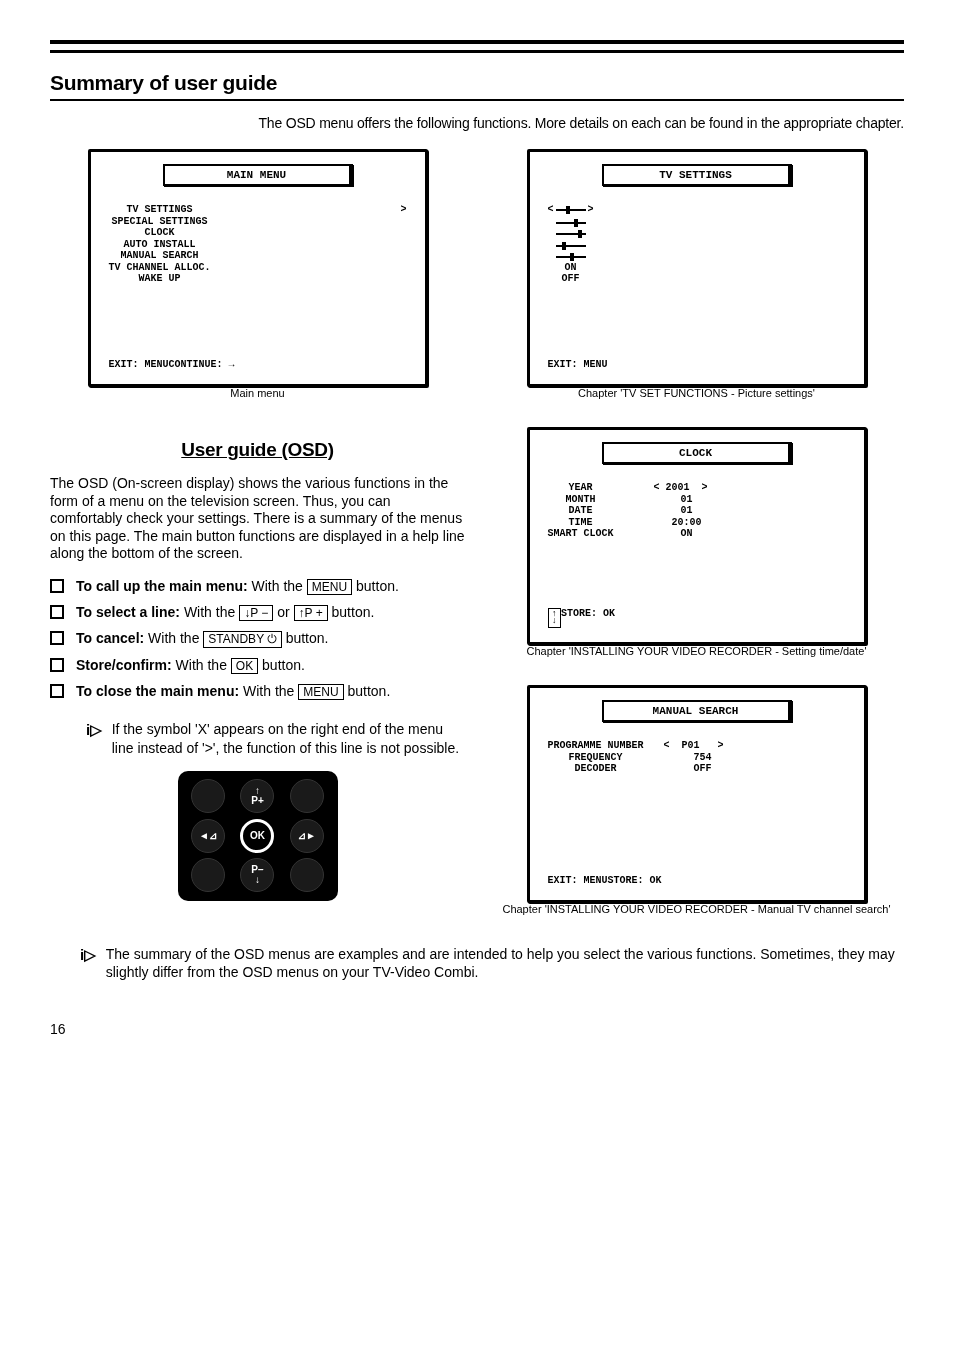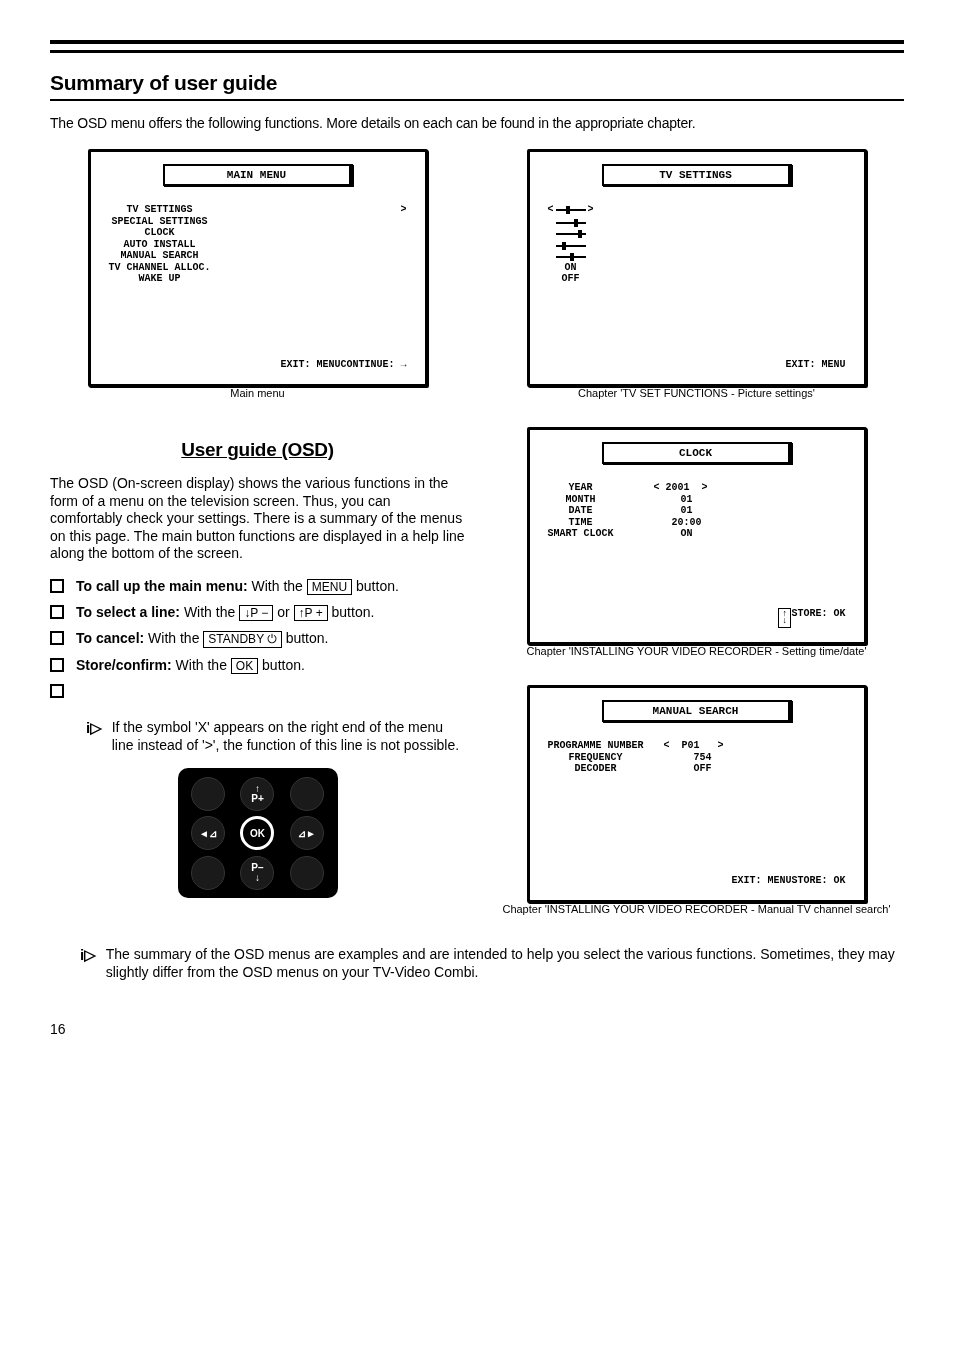--- a/index.html
+++ b/index.html
@@ -3,31 +3,31 @@
 <meta charset="utf-8">
 <style>
   * { box-sizing: border-box; }
   body { margin: 0; padding: 40px 50px; font-family: Arial, Helvetica, sans-serif; color: #000; background: #fff; }
   .page { width: 854px; margin: 0 auto; }
   .top-rules { border-top: 4px solid #000; margin-bottom: 6px; }
   .top-rules2 { border-top: 3px solid #000; margin-bottom: 18px; }
   h1 { font-size: 21px; font-weight: bold; margin: 0 0 4px 0; font-family: Arial, sans-serif; font-stretch: condensed; letter-spacing: -0.3px;}
   h2 { font-size: 19px; font-weight: bold; margin: 0 0 12px 0; text-decoration: underline; font-family: Arial, sans-serif; font-stretch: condensed; letter-spacing:-0.3px;text-align:center;}
   .hr-thin { border-top: 2px solid #000; margin-bottom: 14px;}
-  .intro { font-size: 14px; margin-bottom: 18px; font-family: Arial, sans-serif; font-stretch: condensed; letter-spacing: -0.2px;}
+  .intro { font-size: 14px; margin-bottom: 18px; font-family: Arial, sans-serif; font-stretch: condensed; letter-spacing: -0.2px; text-align: right;}
   .columns { display: flex; gap: 24px; }
   .left-col { flex: 1; }
   .right-col { flex: 1; }
   .screen-wrap { text-align: center; margin-bottom: 10px; }
   .caption { font-size: 11px; text-align: center; font-family: Arial, sans-serif; font-stretch: condensed;}
   .screen { border: 3px solid #000; border-radius: 2px; padding: 12px 10px 10px 10px; width: 340px; height: 238px; margin: 0 auto; background: #fff; box-shadow: 1px 1px 0 #000; display:flex; flex-direction:column; }
   .screen-small { height: 218px; }
   .title-box { border: 2px solid #000; border-right: 4px solid #000; padding: 3px 10px; font-family: "Courier New", monospace; font-size: 11px; font-weight: bold; display:inline-block; min-width:190px; box-shadow: 1px 1px 0 #000;}
   .screen-body { font-family: "Courier New", monospace; font-size: 10px; font-weight: bold; padding: 18px 8px 0 8px; flex:1; line-height:1.15;}
-  .screen-footer { font-family: "Courier New", monospace; font-size: 10px; font-weight: bold; padding: 4px 8px; display:flex; justify-content:flex-end; }
+  .screen-footer { font-family: "Courier New", monospace; font-size: 10px; font-weight: bold; padding: 4px 8px; display:flex; justify-content:flex-start; }
   .menu-row { display:flex; justify-content:space-between; }
   .menu-list { white-space: pre; }
   .osd-para { font-size: 14px; margin-bottom: 14px; font-family: Arial, sans-serif; font-stretch: condensed; line-height:1.25;}
   .instr-list { list-style:none; padding:0; margin:0 0 20px 0; }
   .instr-list li { display:flex; gap:12px; font-size:14px; margin-bottom:8px; font-stretch:condensed; line-height:1.3;}
   .checkbox { width:14px; height:14px; border:2px solid #000; flex-shrink:0; margin-top:2px; }
   .note-row { display:flex; gap:10px; margin:0 0 14px 36px; font-size:14px; font-stretch:condensed; line-height:1.3;}
   .info-icon { font-size:15px; font-weight:bold; flex-shrink:0; }
   .key { border:1.5px solid #000; padding:0 4px; font-size:12px; font-family:Arial,sans-serif; white-space:nowrap; display:inline-block; line-height:1.2;}
   .remote { width:160px; height:130px; margin:8px auto 0 auto; background:#000; border-radius:10px; padding:8px; display:grid; grid-template-columns: 1fr 1fr 1fr; grid-template-rows:1fr 1fr 1fr; gap:4px; justify-items:center; align-items:center;}
@@ -94,20 +94,21 @@
           <li>
             <span class="checkbox"></span>
             <span><strong>To cancel:</strong> With the <span class="key">STANDBY ⏻</span> button.</span>
           </li>
           <li>
             <span class="checkbox"></span>
             <span><strong>Store/confirm:</strong> With the <span class="key">OK</span> button.</span>
           </li>
           <li>
             <span class="checkbox"></span>
+            <span><strong>To close the main menu:</strong> With the <span class="key">MENU</span> button.</span>
           </li>
         </ul>
 
       <div class="note-row">
         <span class="info-icon">i▷</span>
         <span>If the symbol 'X' appears on the right end of the menu line instead of '&gt;', the function of this line is not possible.</span>
       </div>
 
       <div style="text-align:center">
         <div class="remote">

